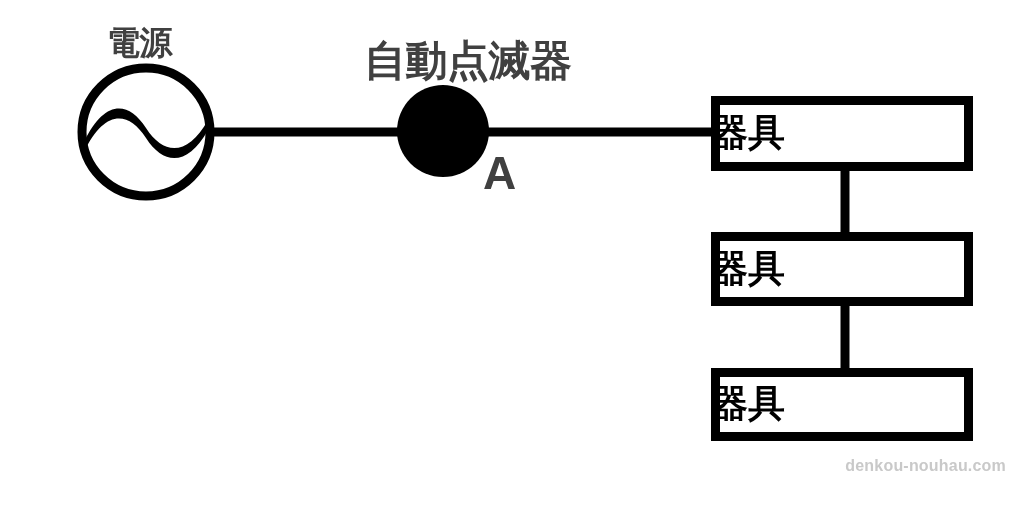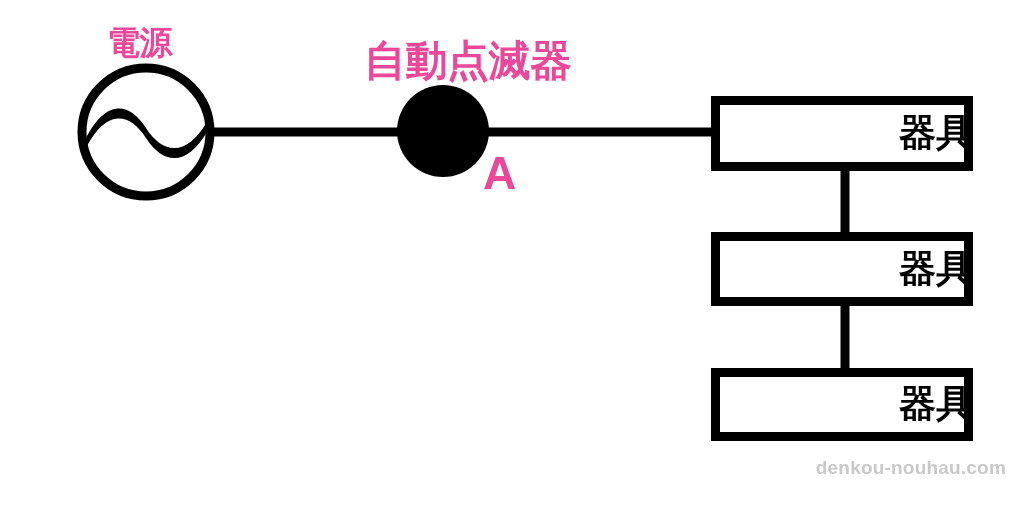--- a/index.html
+++ b/index.html
@@ -19,21 +19,21 @@
     position: absolute;
     left: 0;
     top: 0;
     width: 1024px;
     height: 506px;
   }
 
   
   .label {
     position: absolute;
-    color: #ec4899;
+    color: #404040;
     font-weight: bold;
     white-space: nowrap;
     line-height: 1;
     font-family: "Liberation Sans", "DejaVu Sans", sans-serif;
   }
 
   #label-power-source {
     left: 107px;
     top: 26px;
     font-size: 33px;
@@ -50,39 +50,39 @@
   #label-flasher-mark {
     left: 483px;
     top: 150px;
     font-size: 46px;
     letter-spacing: 0;
   }
 
   .fixture-text {
     position: absolute;
     width: 262px;
-    text-align: right;
+    text-align: left;
     color: #000000;
     font-weight: bold;
     font-size: 37px;
     line-height: 1;
     font-family: "Liberation Sans", "DejaVu Sans", sans-serif;
   }
   #fixture-label-1 { left: 711px; top: 114px; }
   #fixture-label-2 { left: 711px; top: 250px; }
   #fixture-label-3 { left: 711px; top: 385px; }
 
   #watermark {
     position: absolute;
     left: 0;
     top: 457px;
     width: 1006px;
     text-align: right;
     color: #c9c9c9;
-    font-size: 19px;
+    font-size: 16px;
     font-weight: bold;
     letter-spacing: 0.2px;
     font-family: "Liberation Sans", "DejaVu Sans", sans-serif;
   }
 </style>
 </head>
 <body>
 
 <svg id="diagram-canvas" viewBox="0 0 1024 506" xmlns="http://www.w3.org/2000/svg">
 

